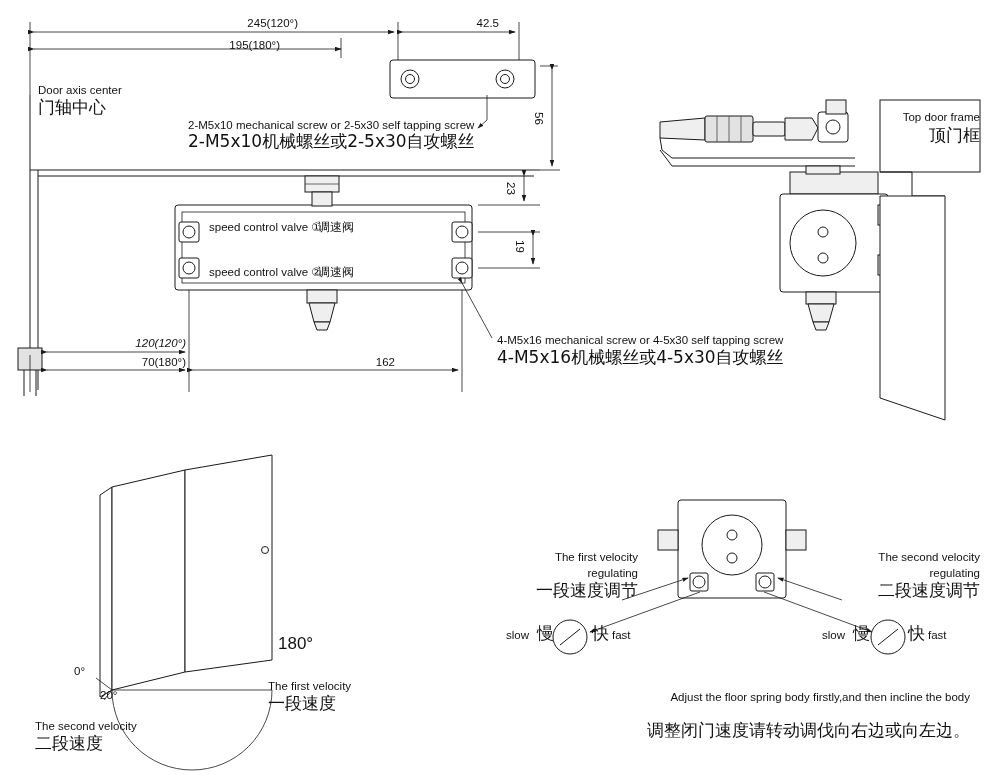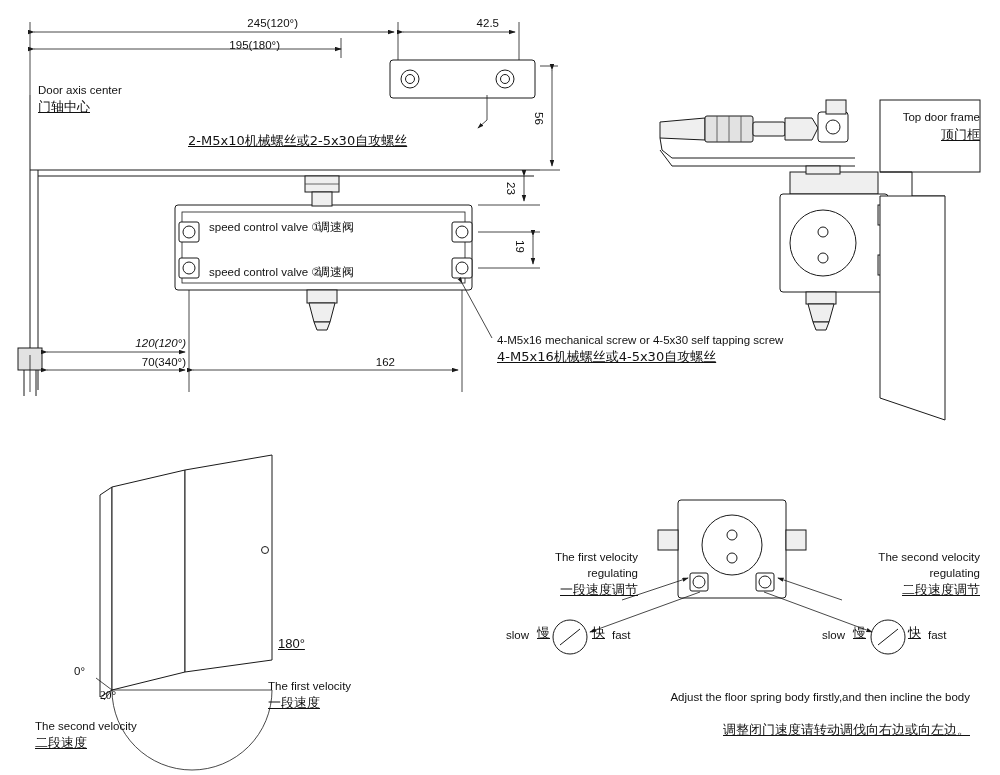--- a/index.html
+++ b/index.html
@@ -8,21 +8,21 @@
     background:#ffffff;
     font-family:"Liberation Sans", sans-serif;
     color:#111111;
     position:relative;
     overflow:hidden;
   }
   .root{position:absolute;left:0;top:0;width:1000px;height:775px;}
   svg.layer{position:absolute;left:0;top:0;width:1000px;height:775px;}
   .lbl{position:absolute;font-size:11.5px;line-height:14px;color:#111;white-space:nowrap;}
   .lbl.c{text-align:right;}
-  .big{font-size:13px;text-decoration:underline;}
+  .big{font-size:17px;}
   .cn{font-family:"DejaVu Sans", sans-serif;}
   .stk{fill:none;stroke:#1a1a1a;stroke-width:1;}
   .stk-thin{fill:none;stroke:#444;stroke-width:0.8;}
   .dim{fill:none;stroke:#1a1a1a;stroke-width:0.8;}
   .lead{fill:none;stroke:#1a1a1a;stroke-width:0.8;}
   .fillw{fill:#ffffff;stroke:#1a1a1a;stroke-width:1;}
   .fillg{fill:#efefef;stroke:#1a1a1a;stroke-width:1;}
   .fillgg{fill:#e2e2e2;stroke:#1a1a1a;stroke-width:1;}
   .nofill{fill:none;}
 </style>
@@ -170,43 +170,44 @@
     <path class="stk" d="M878,645 L898,629" stroke-width="3"></path>
   </svg>
 
   <div class="lbl c" style="left:128px;top:16px;width:170px;">245(120°)</div>
   <div class="lbl c" style="left:110px;top:38px;width:170px;">195(180°)</div>
   <div class="lbl c" style="left:419px;top:16px;width:80px;">42.5</div>
 
   <div class="lbl" style="left:38px;top:83px;">Door axis center</div>
   <div class="lbl cn big" style="left:38px;top:100px;">门轴中心</div>
 
+  <div class="lbl" style="left:188px;top:118px;">2-M5x10 mechanical screw or 2-5x30 self tapping screw</div>
   <div class="lbl cn big" style="left:188px;top:134px;">2-M5x10机械螺丝或2-5x30自攻螺丝</div>
 
   <div class="lbl" style="left:209px;top:220px;">speed control valve ①</div>
   <div class="lbl cn" style="left:318px;top:220px;font-size:12px;">调速阀</div>
   <div class="lbl" style="left:209px;top:265px;">speed control valve ②</div>
   <div class="lbl cn" style="left:318px;top:265px;font-size:12px;">调速阀</div>
 
   <div class="lbl" style="left:546px;top:112px;transform:rotate(90deg);transform-origin:left top;">56</div>
   <div class="lbl" style="left:518px;top:182px;transform:rotate(90deg);transform-origin:left top;">23</div>
   <div class="lbl" style="left:527px;top:240px;transform:rotate(90deg);transform-origin:left top;">19</div>
 
   <div class="lbl c" style="left:46px;top:336px;width:140px;font-style:italic;">120(120°)</div>
-  <div class="lbl c" style="left:46px;top:355px;width:140px;">70(340°)</div>
+  <div class="lbl c" style="left:46px;top:355px;width:140px;">70(180°)</div>
   <div class="lbl c" style="left:255px;top:355px;width:140px;">162</div>
 
   <div class="lbl" style="left:497px;top:333px;text-align:center;">4-M5x16 mechanical screw or 4-5x30 self tapping screw</div>
   <div class="lbl cn big" style="left:497px;top:350px;text-align:right;">4-M5x16机械螺丝或4-5x30自攻螺丝</div>
 
   <div class="lbl c" style="left:880px;top:110px;width:100px;">Top door frame</div>
   <div class="lbl c cn big" style="left:880px;top:128px;width:100px;">顶门框</div>
 
   <div class="lbl" style="left:74px;top:664px;">0°</div>
-  <div class="lbl" style="left:100px;top:688px;font-family:Liberation Serif, serif;">20°</div>
+  <div class="lbl" style="left:100px;top:688px;">20°</div>
   <div class="lbl big" style="left:278px;top:637px;">180°</div>
   <div class="lbl" style="left:268px;top:679px;">The first velocity</div>
   <div class="lbl cn big" style="left:268px;top:696px;">一段速度</div>
   <div class="lbl" style="left:35px;top:719px;">The second velocity</div>
   <div class="lbl cn big" style="left:35px;top:736px;">二段速度</div>
 
   <div class="lbl c" style="left:508px;top:550px;width:130px;">The first velocity</div>
   <div class="lbl c" style="left:508px;top:566px;width:130px;">regulating</div>
   <div class="lbl c cn big" style="left:508px;top:583px;width:130px;">一段速度调节</div>
 

